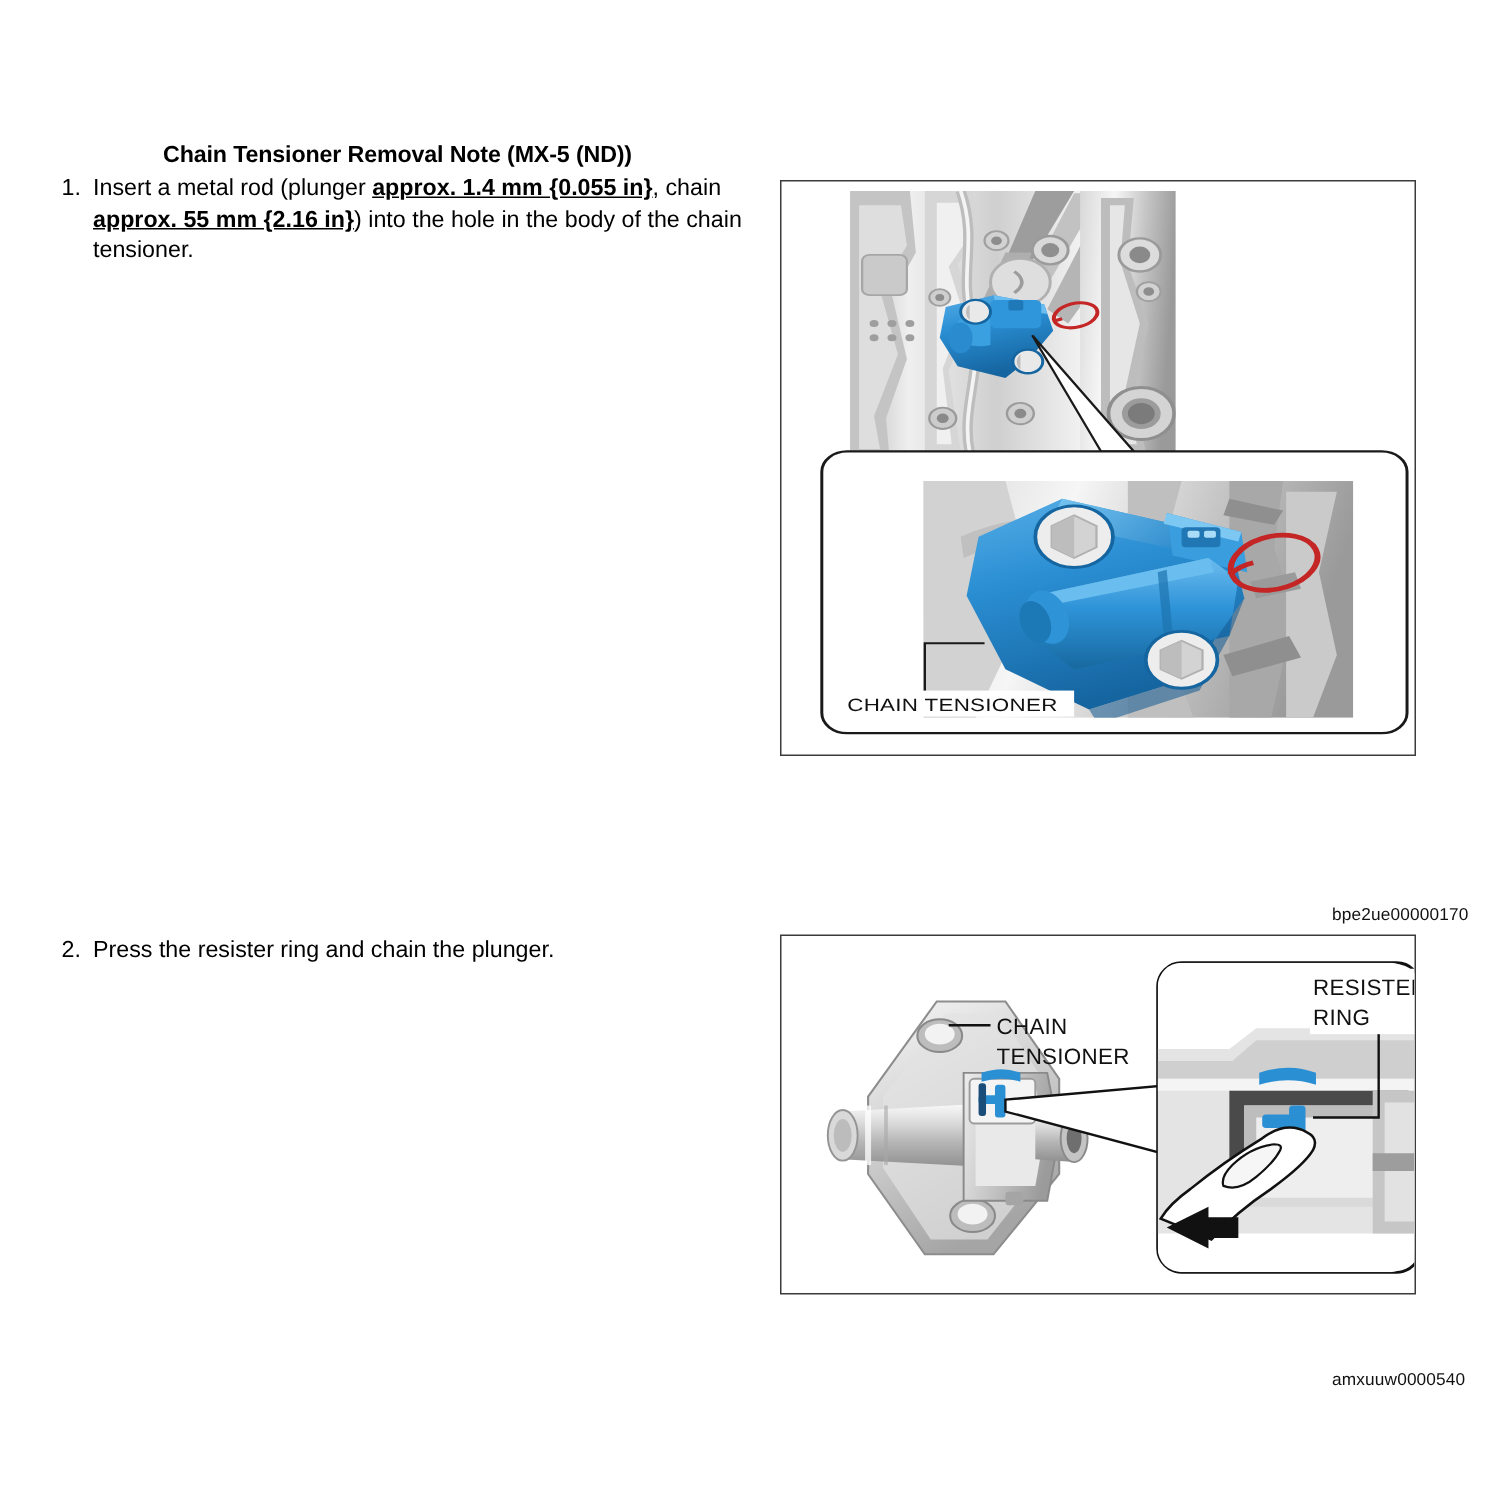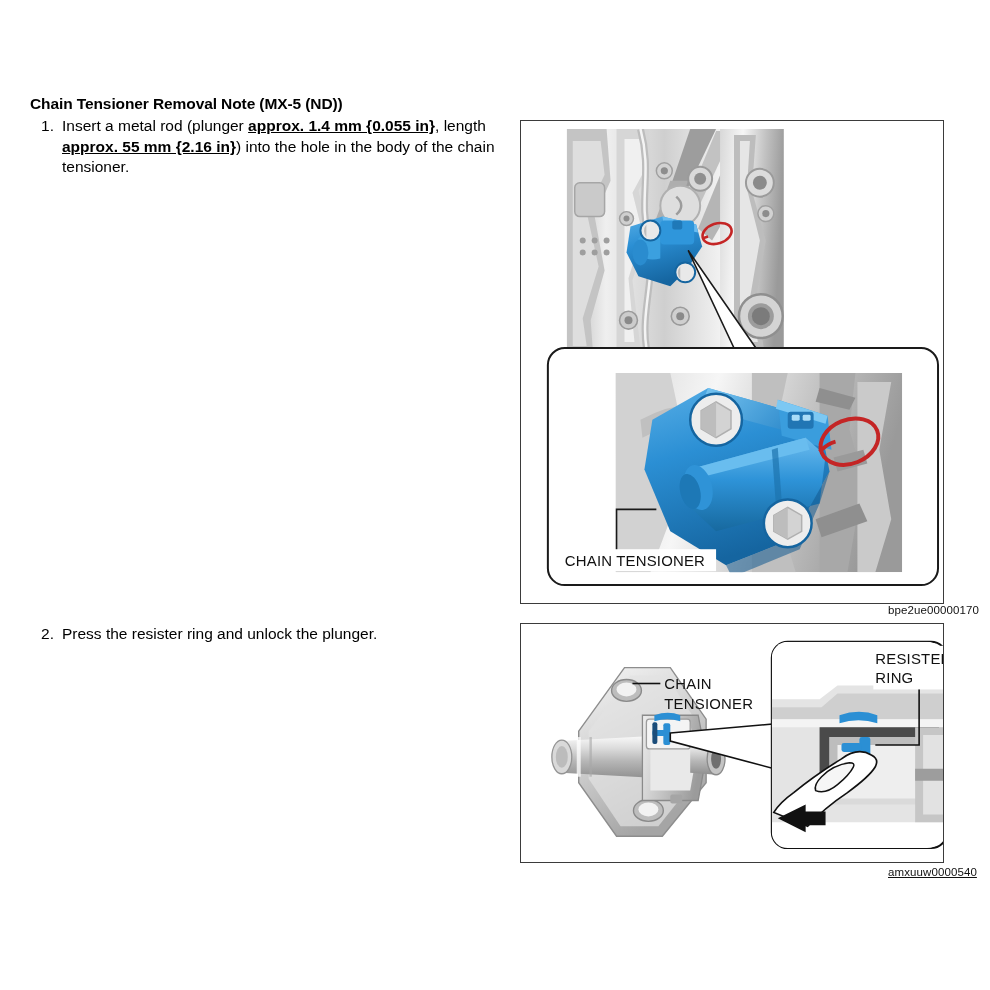--- a/index.html
+++ b/index.html
@@ -23,20 +23,21 @@
     top: 94px;
     width: 470px;
   }
   .proc-heading {
     font-size: 15.5px;
     font-weight: bold;
     letter-spacing: -0.1px;
     line-height: 1.25;
     margin: 0 0 3px 0;
     white-space: nowrap;
+    text-align: center;
   }
   .step {
     display: flex;
     align-items: flex-start;
     font-size: 15.5px;
     line-height: 1.32;
     margin-top: 2px;
   }
   .step-num {
     width: 24px;
@@ -55,32 +56,32 @@
     width: 470px;
   }
 
   
   .figure {
     position: absolute;
     border: 1.5px solid #3b3b3b;
     background: #ffffff;
     box-sizing: border-box;
   }
-  #figure-1 { left: 520px; top: 120px; width: 424px; height: 484px; text-decoration: underline; }
+  #figure-1 { left: 520px; top: 120px; width: 424px; height: 384px; text-decoration: underline; }
   #figure-2 { left: 520px; top: 623px; width: 424px; height: 240px; }
 
   .fig-caption {
     position: absolute;
     font-size: 11.5px;
     color: #111111;
     letter-spacing: 0.1px;
     white-space: nowrap;
   }
   #caption-1 { left: 888px; top: 604px; }
-  #caption-2 { left: 888px; top: 866px; text-decoration: underline; }
+  #caption-2 { left: 888px; top: 914px; }
 
   .fig-inner {
     position: absolute;
     inset: 0;
     overflow: hidden;
   }
   svg.art { display: block; width: 100%; height: 100%; }
 
   .lbl {
     font-family: "Liberation Sans", sans-serif;
@@ -90,28 +91,28 @@
   }
 </style>
 </head>
 <body>
 
 <div class="text-col">
   <div class="proc-heading">Chain Tensioner Removal Note (MX-5 (ND))</div>
 
   <div class="step">
     <div class="step-num">1.</div>
-    <div class="step-body"><span>Insert a metal rod (plunger </span><b>approx. 1.4 mm {0.055 in}</b><span>, length </span><b>approx. 55 mm {2.16 in}</b><span>) into the hole in the body of the chain tensioner.</span></div>
+    <div class="step-body"><span>Insert a metal rod (plunger </span><b>approx. 1.4 mm {0.055 in}</b><span>, chain </span><b>approx. 55 mm {2.16 in}</b><span>) into the hole in the body of the chain tensioner.</span></div>
   </div>
 </div>
 
 <div class="step2-wrap">
   <div class="step">
     <div class="step-num">2.</div>
-    <div class="step-body">Press the resister ring and unlock the plunger.</div>
+    <div class="step-body">Press the resister ring and chain the plunger.</div>
   </div>
 </div>
 
 <div class="figure" id="figure-1">
   <div class="fig-inner">
     <svg class="art" viewBox="0 0 424 484" preserveAspectRatio="none">
       <defs>
         <linearGradient id="metalV" x1="0" y1="0" x2="1" y2="0">
           <stop offset="0" stop-color="#b9b9b9"></stop>
             <stop offset="0.18" stop-color="#efefef"></stop>

